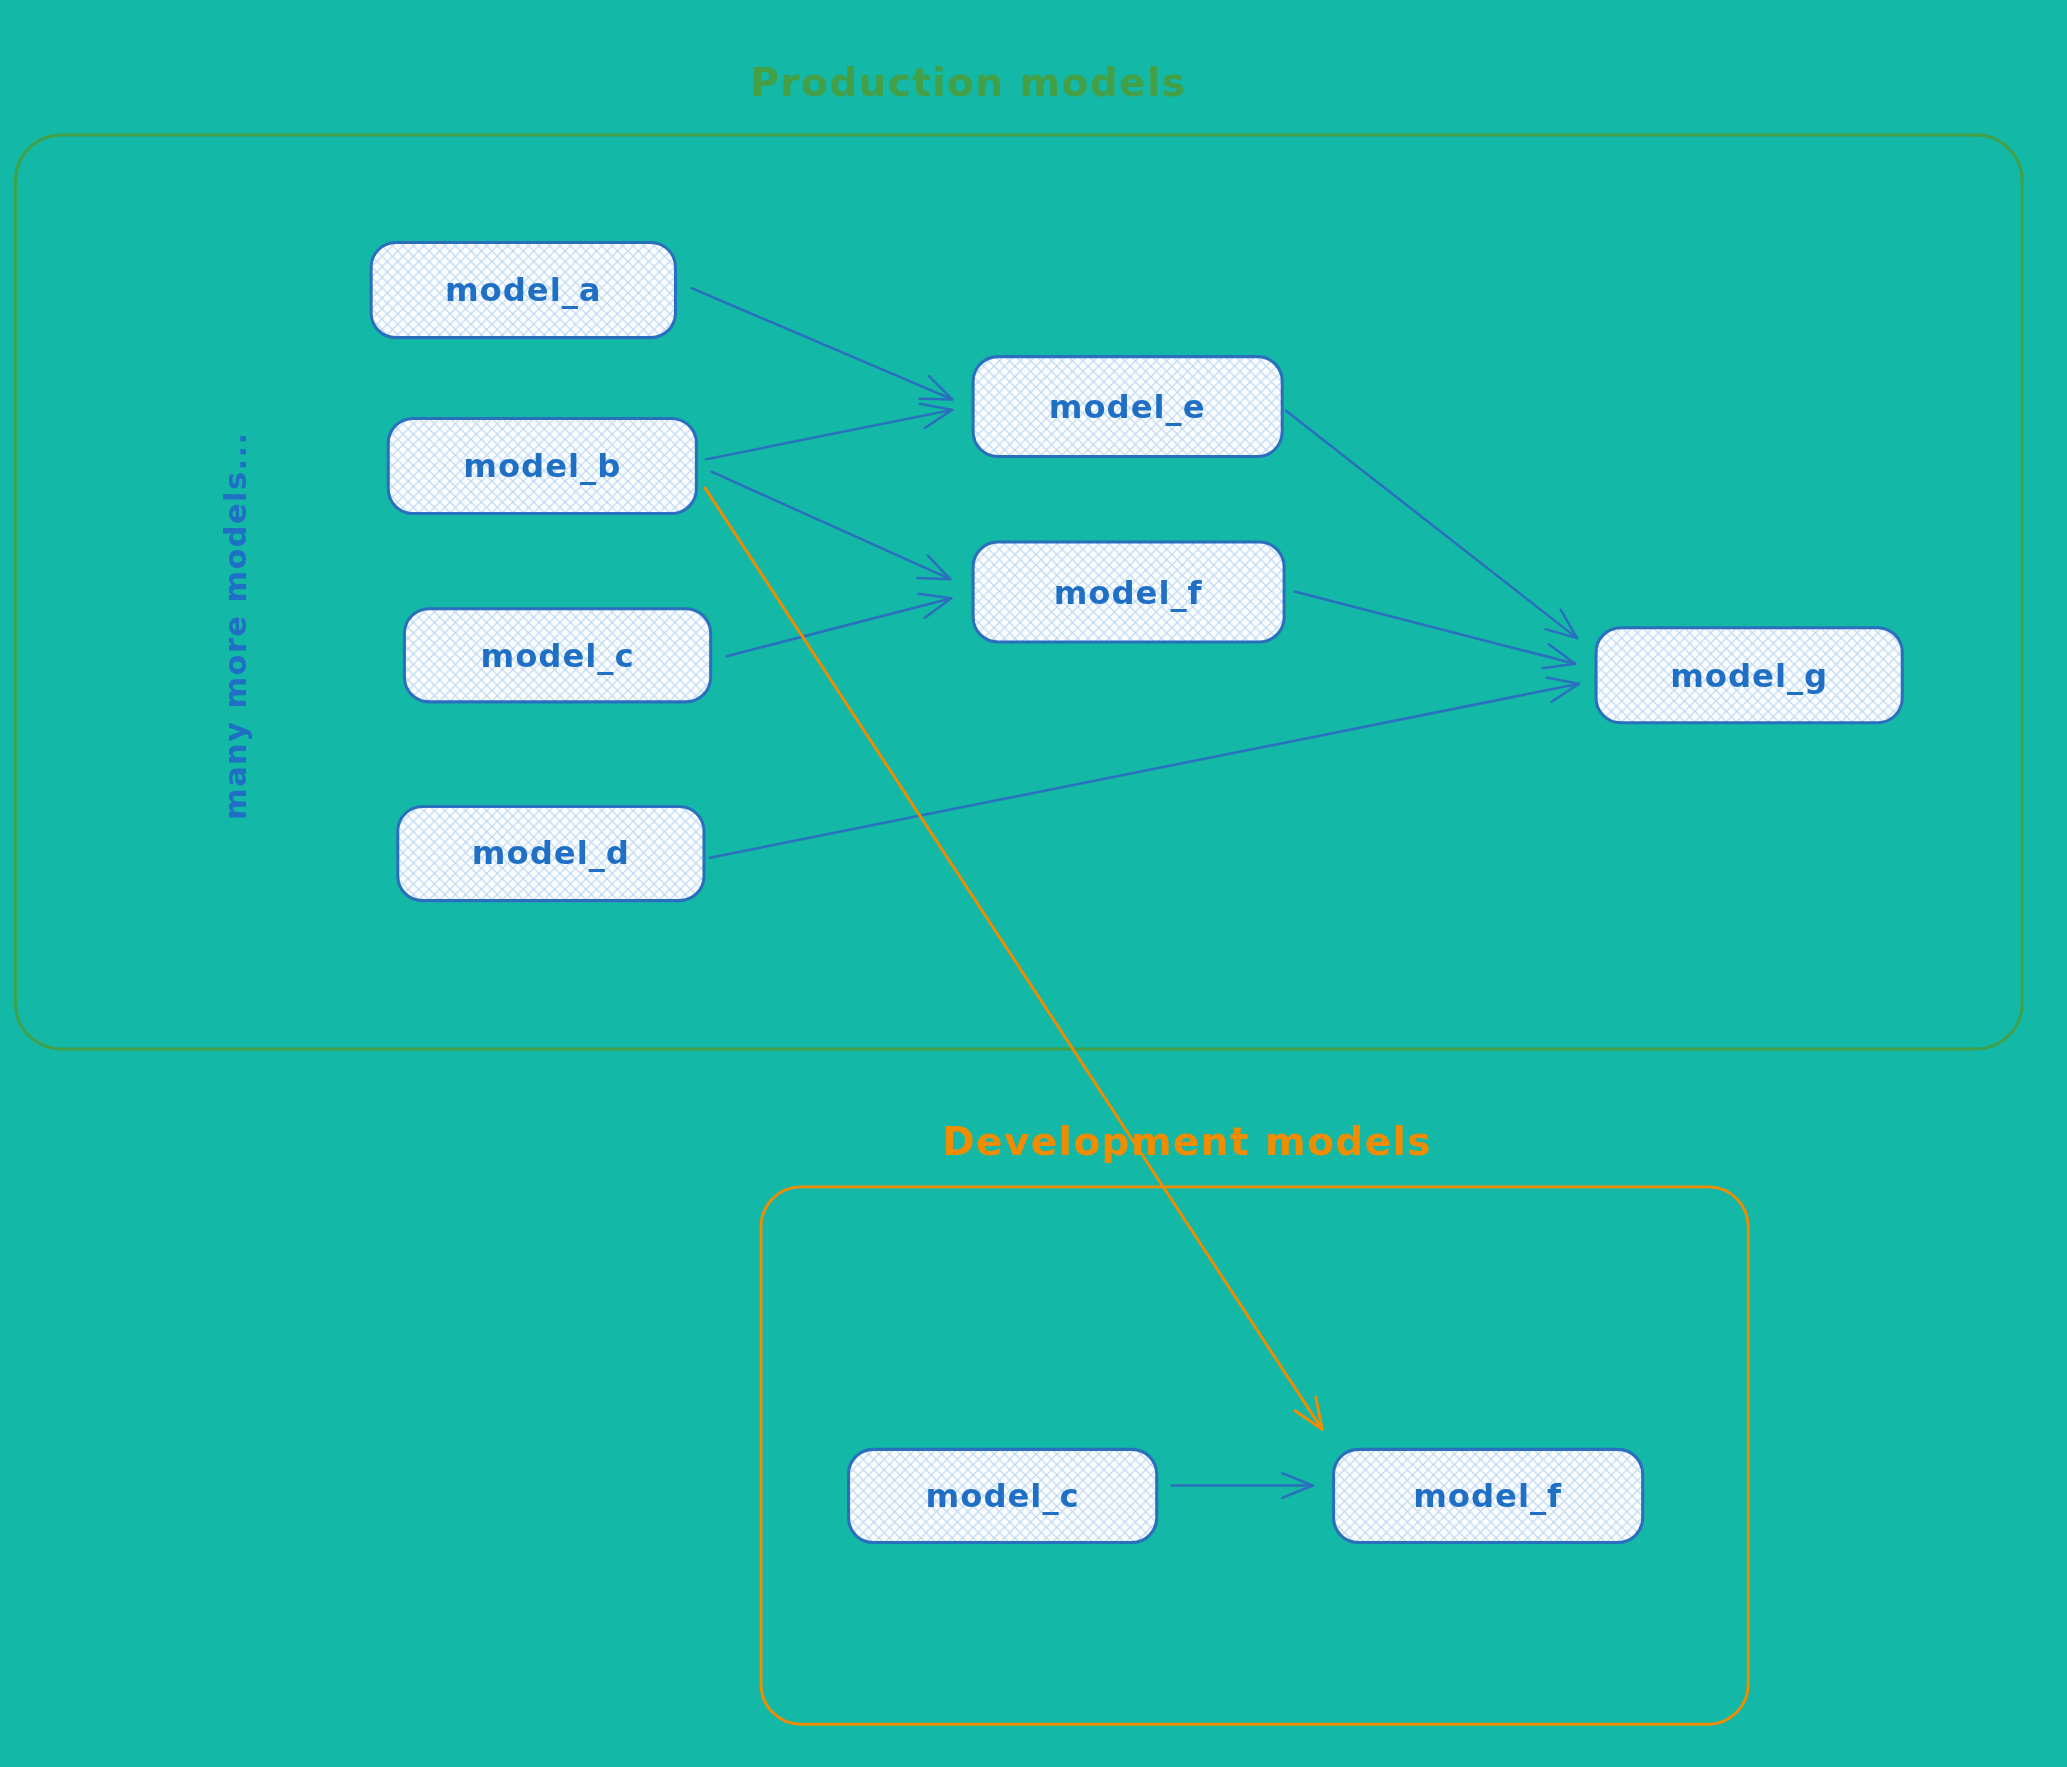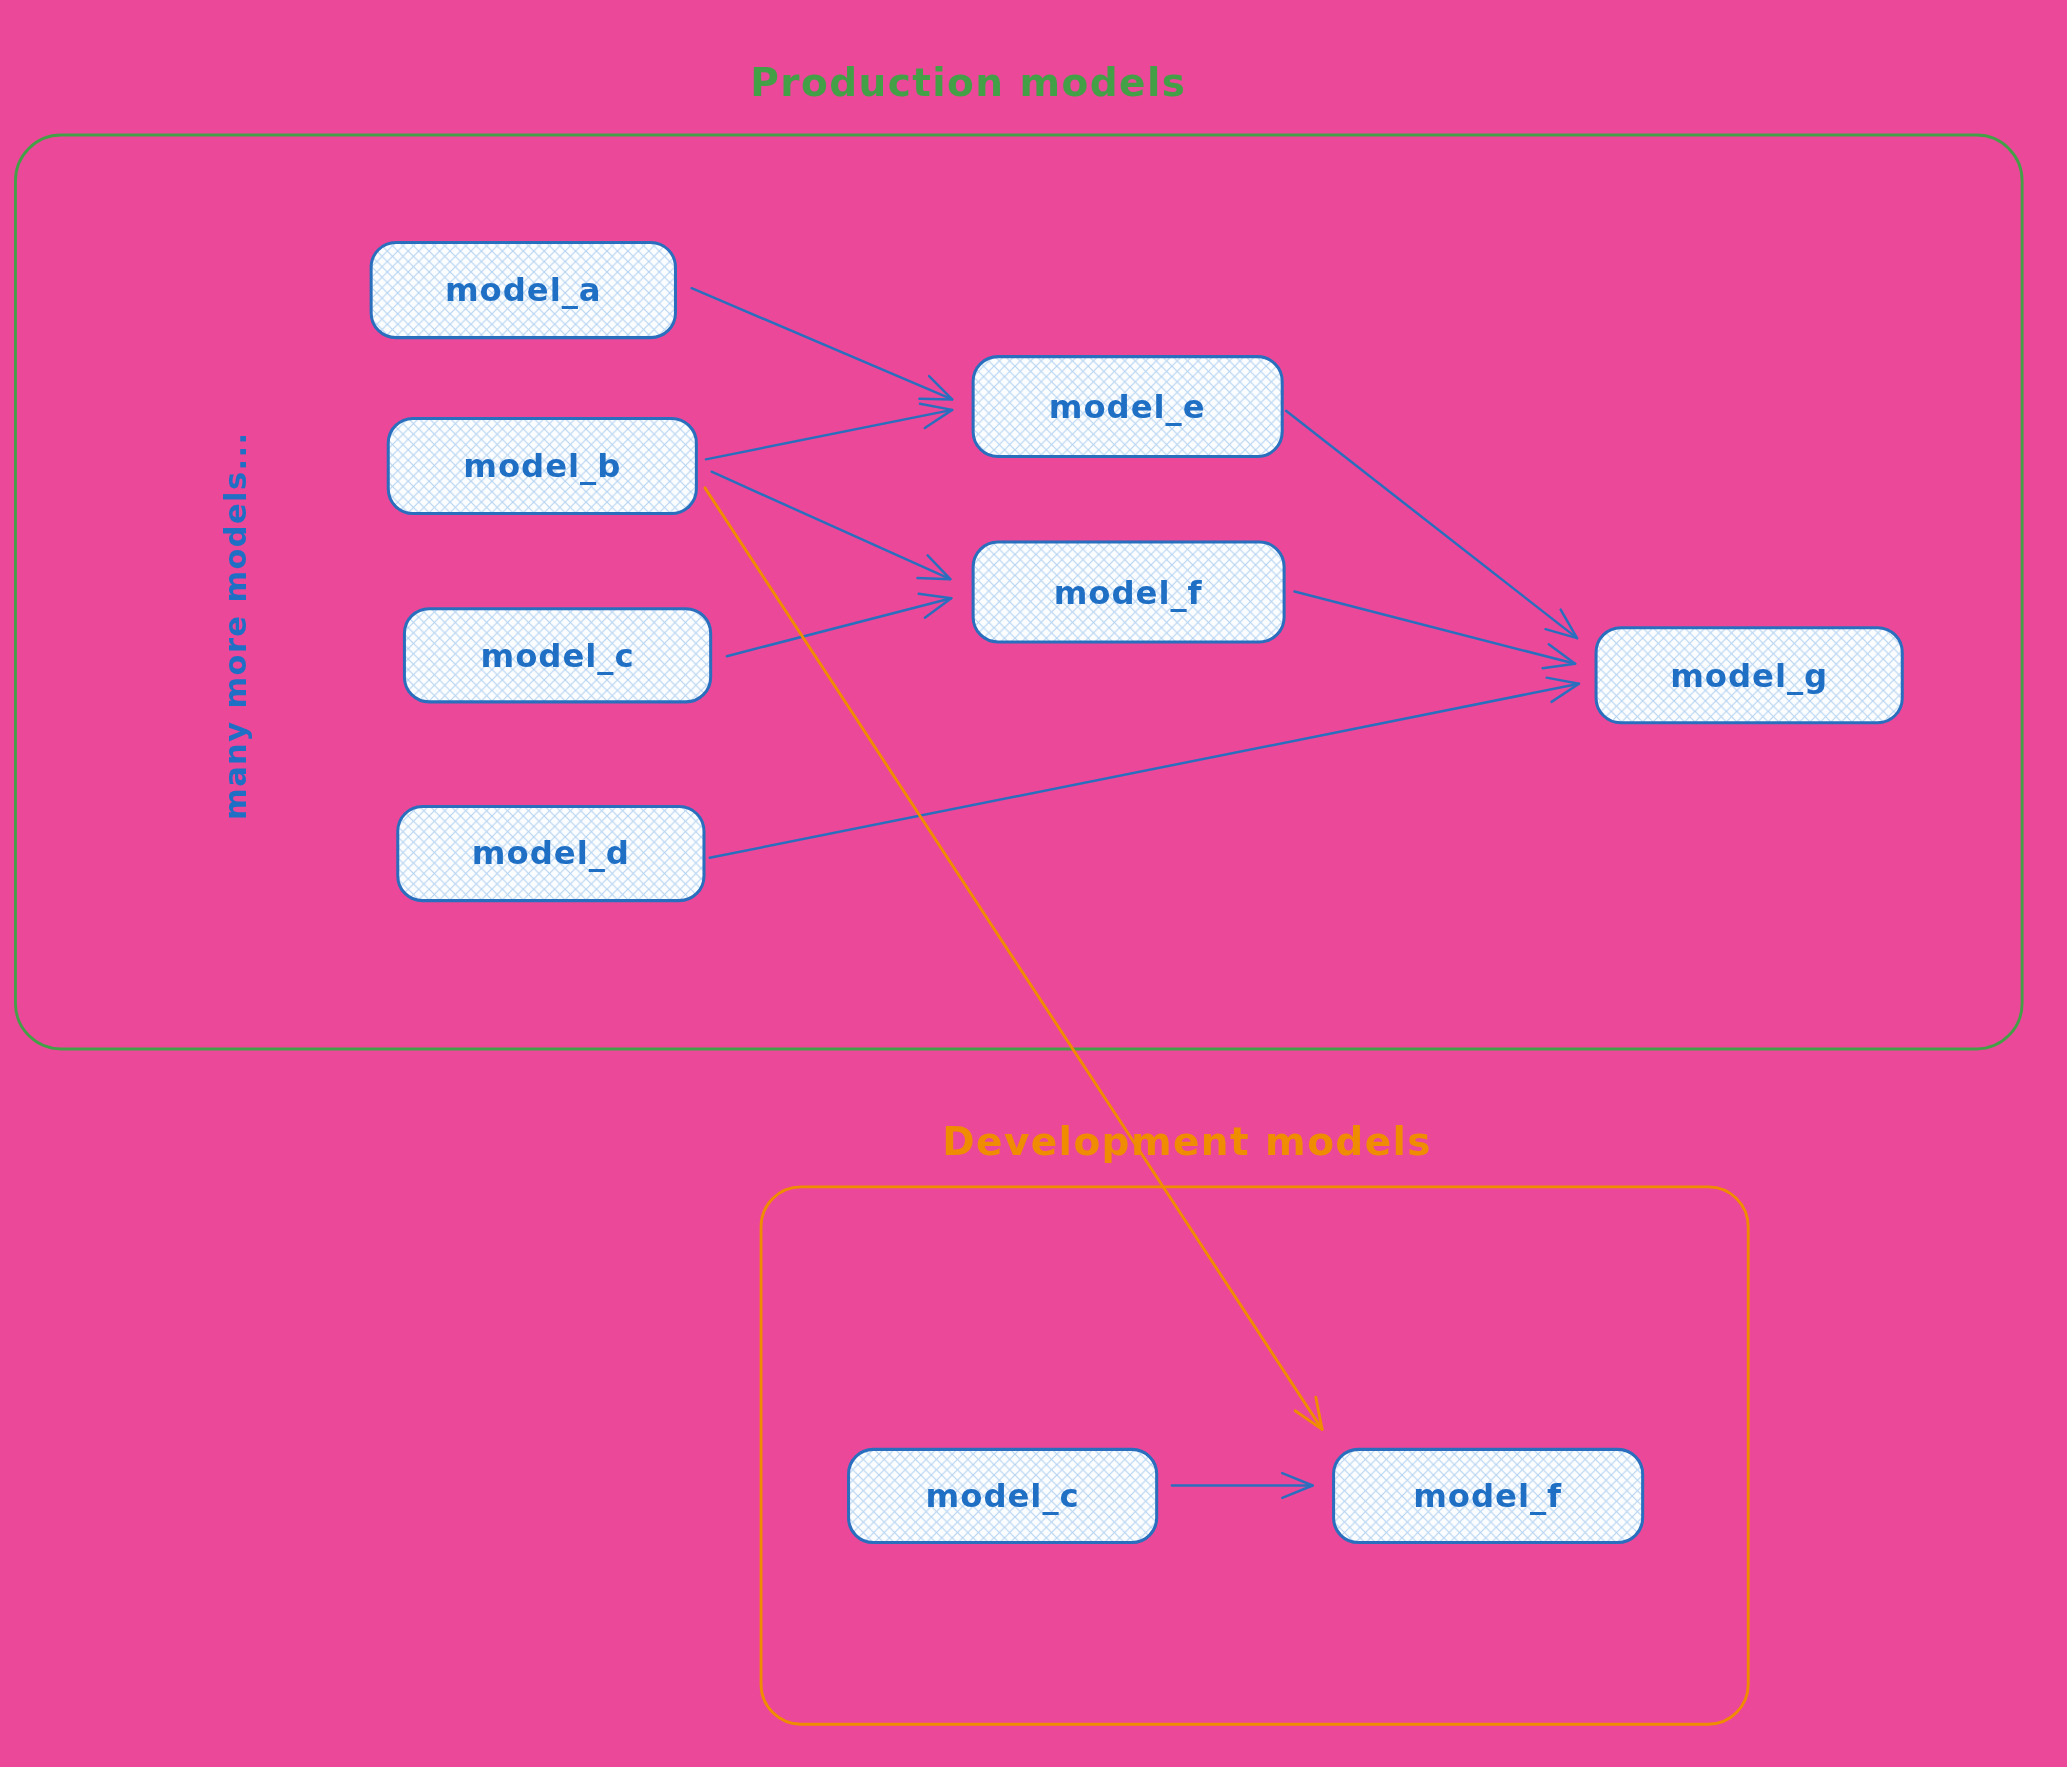--- a/index.html
+++ b/index.html
@@ -5,21 +5,21 @@
   html, body {
     margin: 0;
     padding: 0;
     background: #ffffff;
     font-family: "DejaVu Sans", "Liberation Sans", sans-serif;
   }
   .canvas {
     position: relative;
     width: 2068px;
     height: 1767px;
-    background: #ec4899;
+    background: #14b8a6;
     overflow: hidden;
   }
   svg { display: block; }
 
   .container-box {
     fill: none;
     stroke-width: 3;
     stroke-linejoin: round;
   }
   .container-box.green  { stroke: #43a047; }

